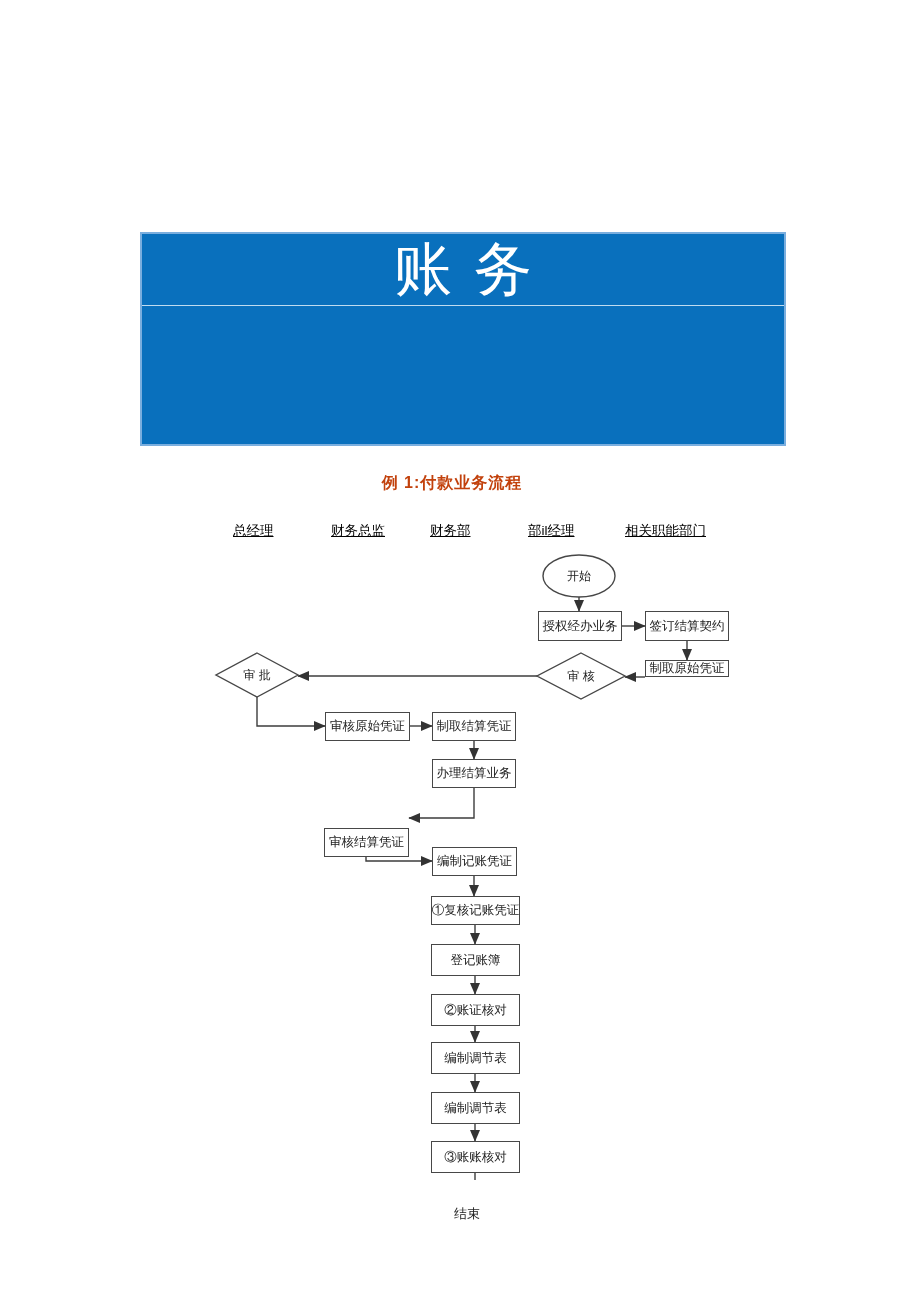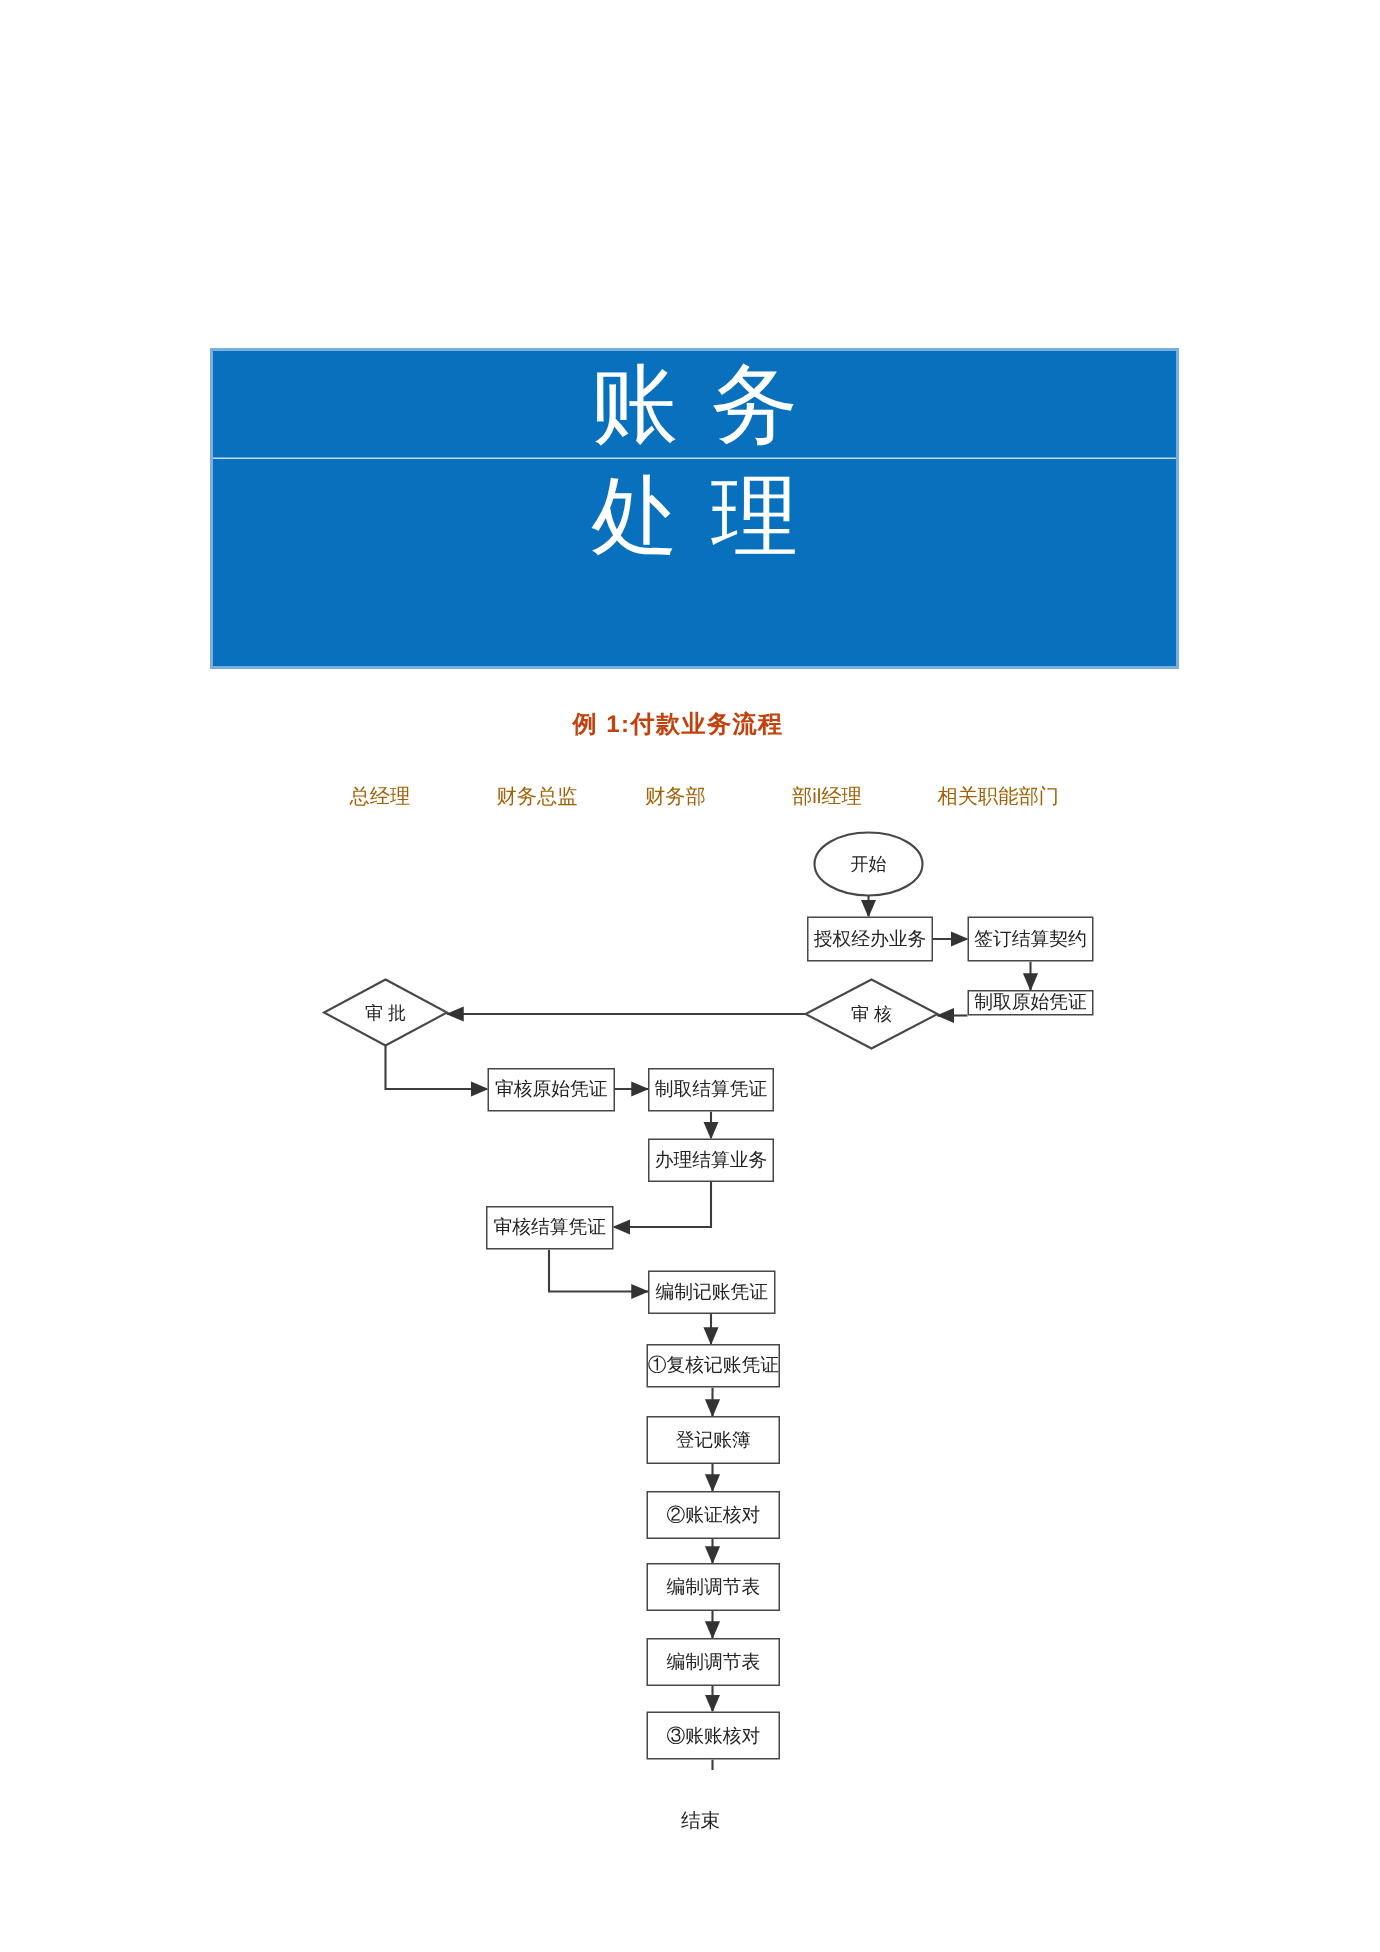--- a/index.html
+++ b/index.html
@@ -28,21 +28,21 @@
     letter-spacing:22px; padding-left:22px; white-space:nowrap;
   }
 
   
   .section-title {
     position:absolute; left:0; top:473px; width:904px; text-align:center;
     font-size:16px; font-weight:600; color:#c2410c; letter-spacing:1px;
   }
 
   
-  .lane-header { position:absolute; top:522px; font-size:13.5px; color:#a16207; white-space:nowrap; }
+  .lane-header { position:absolute; top:522px; font-size:13.5px; color:#000000; white-space:nowrap;text-decoration:underline; }
   .lh-0 { left:233px; } .lh-1 { left:331px; } .lh-2 { left:430px; }
   .lh-3 { left:528px; } .lh-4 { left:625px; }
 
   
   .flow-svg { position:absolute; left:0; top:0; width:920px; height:1301px; }
 
   .node {
     position:absolute; display:flex; align-items:center; justify-content:center;
     background:#ffffff; border:1.5px solid #474747;
     font-size:12.5px; color:#222222; white-space:nowrap;
@@ -53,44 +53,41 @@
   }
   .end-label { position:absolute; left:422px; top:1205px; width:90px; text-align:center;
     font-size:13px; color:#1f1f1f; }
 
   .n-authorize             { left:538px; top:611px; width:84px; height:30px; }
   .n-sign-contract         { left:645px; top:611px; width:84px; height:30px; }
   .n-obtain-original       { left:645px; top:660px; width:84px; height:17px; }
   .n-review-original       { left:325px; top:712px; width:85px; height:29px; }
   .n-obtain-settlement     { left:432px; top:712px; width:84px; height:29px; }
   .n-handle-settlement     { left:432px; top:759px; width:84px; height:29px; }
-  .n-review-settlement     { left:324px; top:804px; width:85px; height:29px; }
+  .n-review-settlement     { left:324px; top:828px; width:85px; height:29px; }
   .n-prepare-voucher       { left:432px; top:847px; width:85px; height:29px; }
   .n-recheck-voucher       { left:431px; top:896px; width:89px; height:29px; }
   .n-register-ledger       { left:431px; top:944px; width:89px; height:32px; }
   .n-verify-acct-voucher   { left:431px; top:994px; width:89px; height:32px; }
   .n-verify-bill           { left:431px; top:1042px; width:89px; height:32px; }
   .n-prepare-reconcile     { left:431px; top:1092px; width:89px; height:32px; }
   .n-verify-acct-acct      { left:431px; top:1141px; width:89px; height:32px; }
 
   .lbl-start   { left:544px; top:563px; width:70px; height:26px; }
   .lbl-review  { left:541px; top:663px; width:80px; height:26px; }
   .lbl-approve { left:217px; top:662px; width:80px; height:26px; }
 </style>
 </head>
 <body>
 
 <div class="page">
 
   <div class="banner">
     <div class="banner-row1">
       <span class="banner-text">账务</span>
-    </div>
-    <div class="banner-row2">
-      <span class="banner-text">处理</span>
     </div>
   </div>
 
   <div class="section-title">例 1:付款业务流程</div>
 
   <span class="lane-header lh-0">总经理</span>
   <span class="lane-header lh-1">财务总监</span>
   <span class="lane-header lh-2">财务部</span>
   <span class="lane-header lh-3">部il经理</span>
   <span class="lane-header lh-4">相关职能部门</span>

